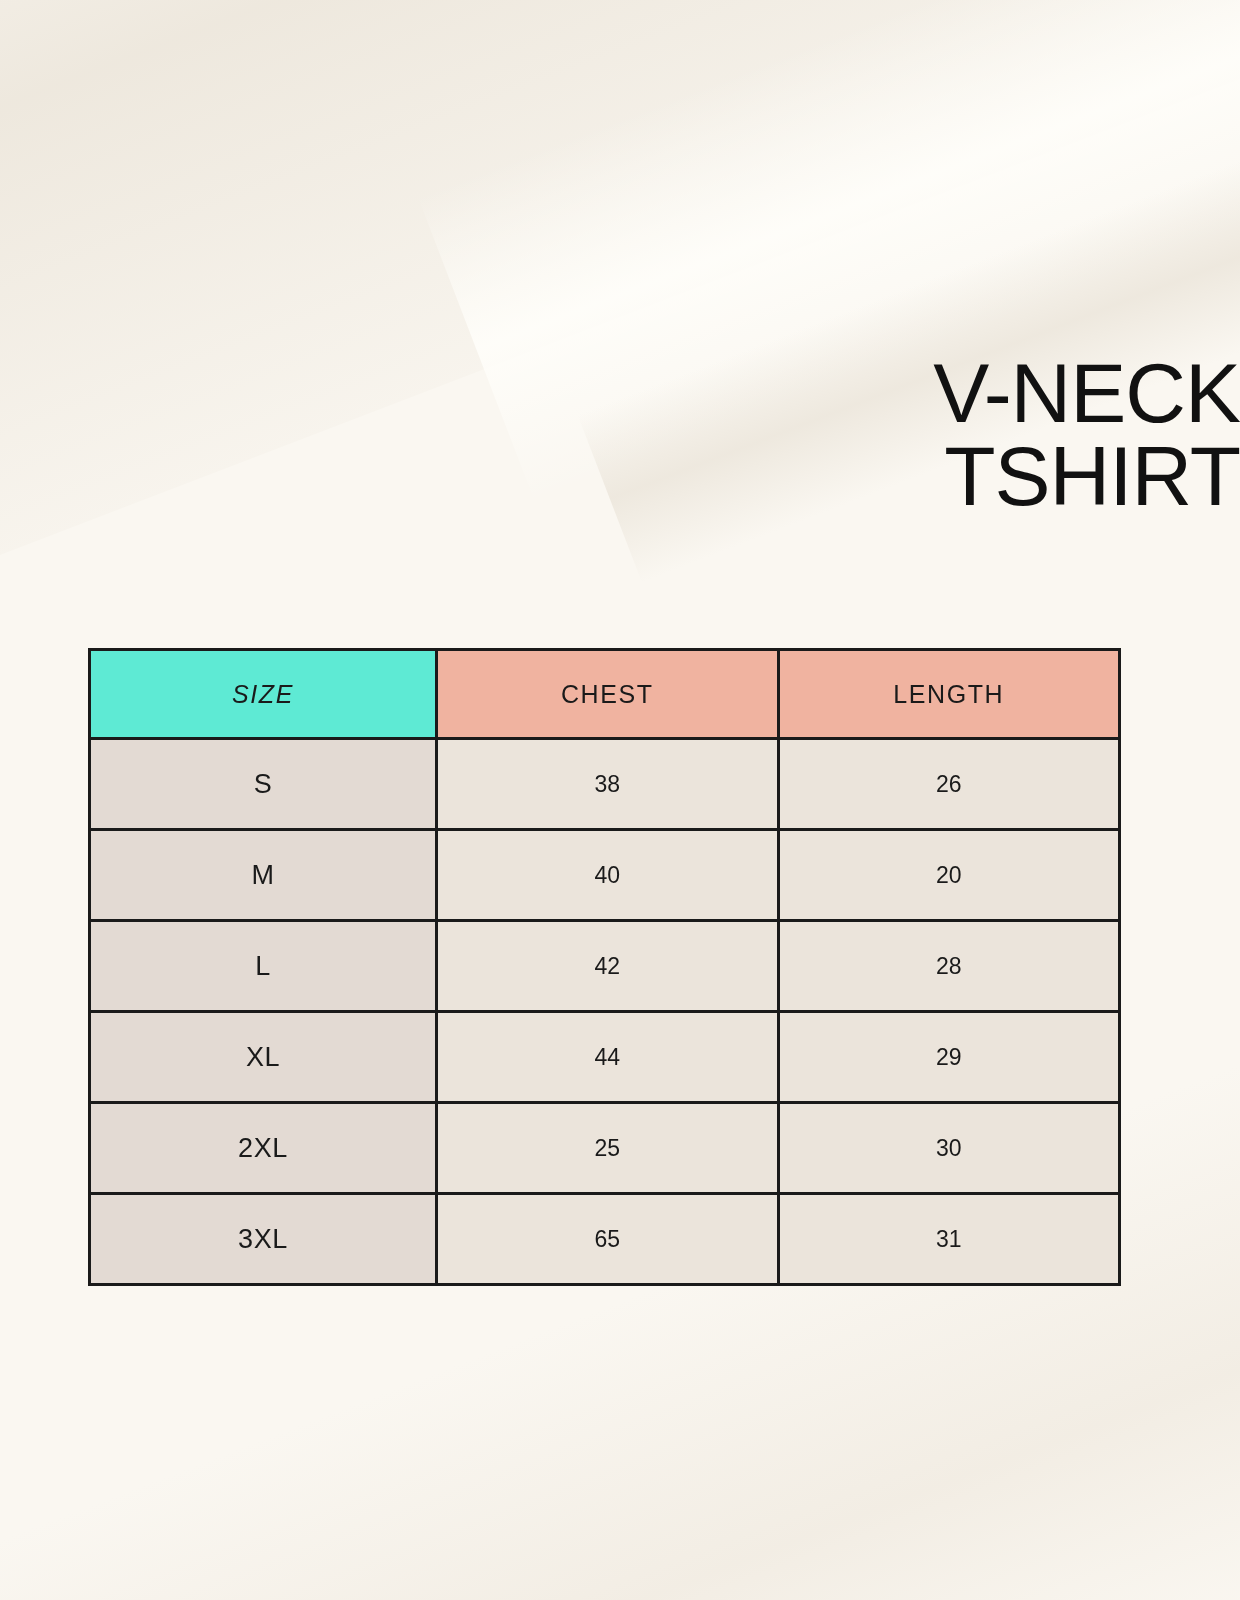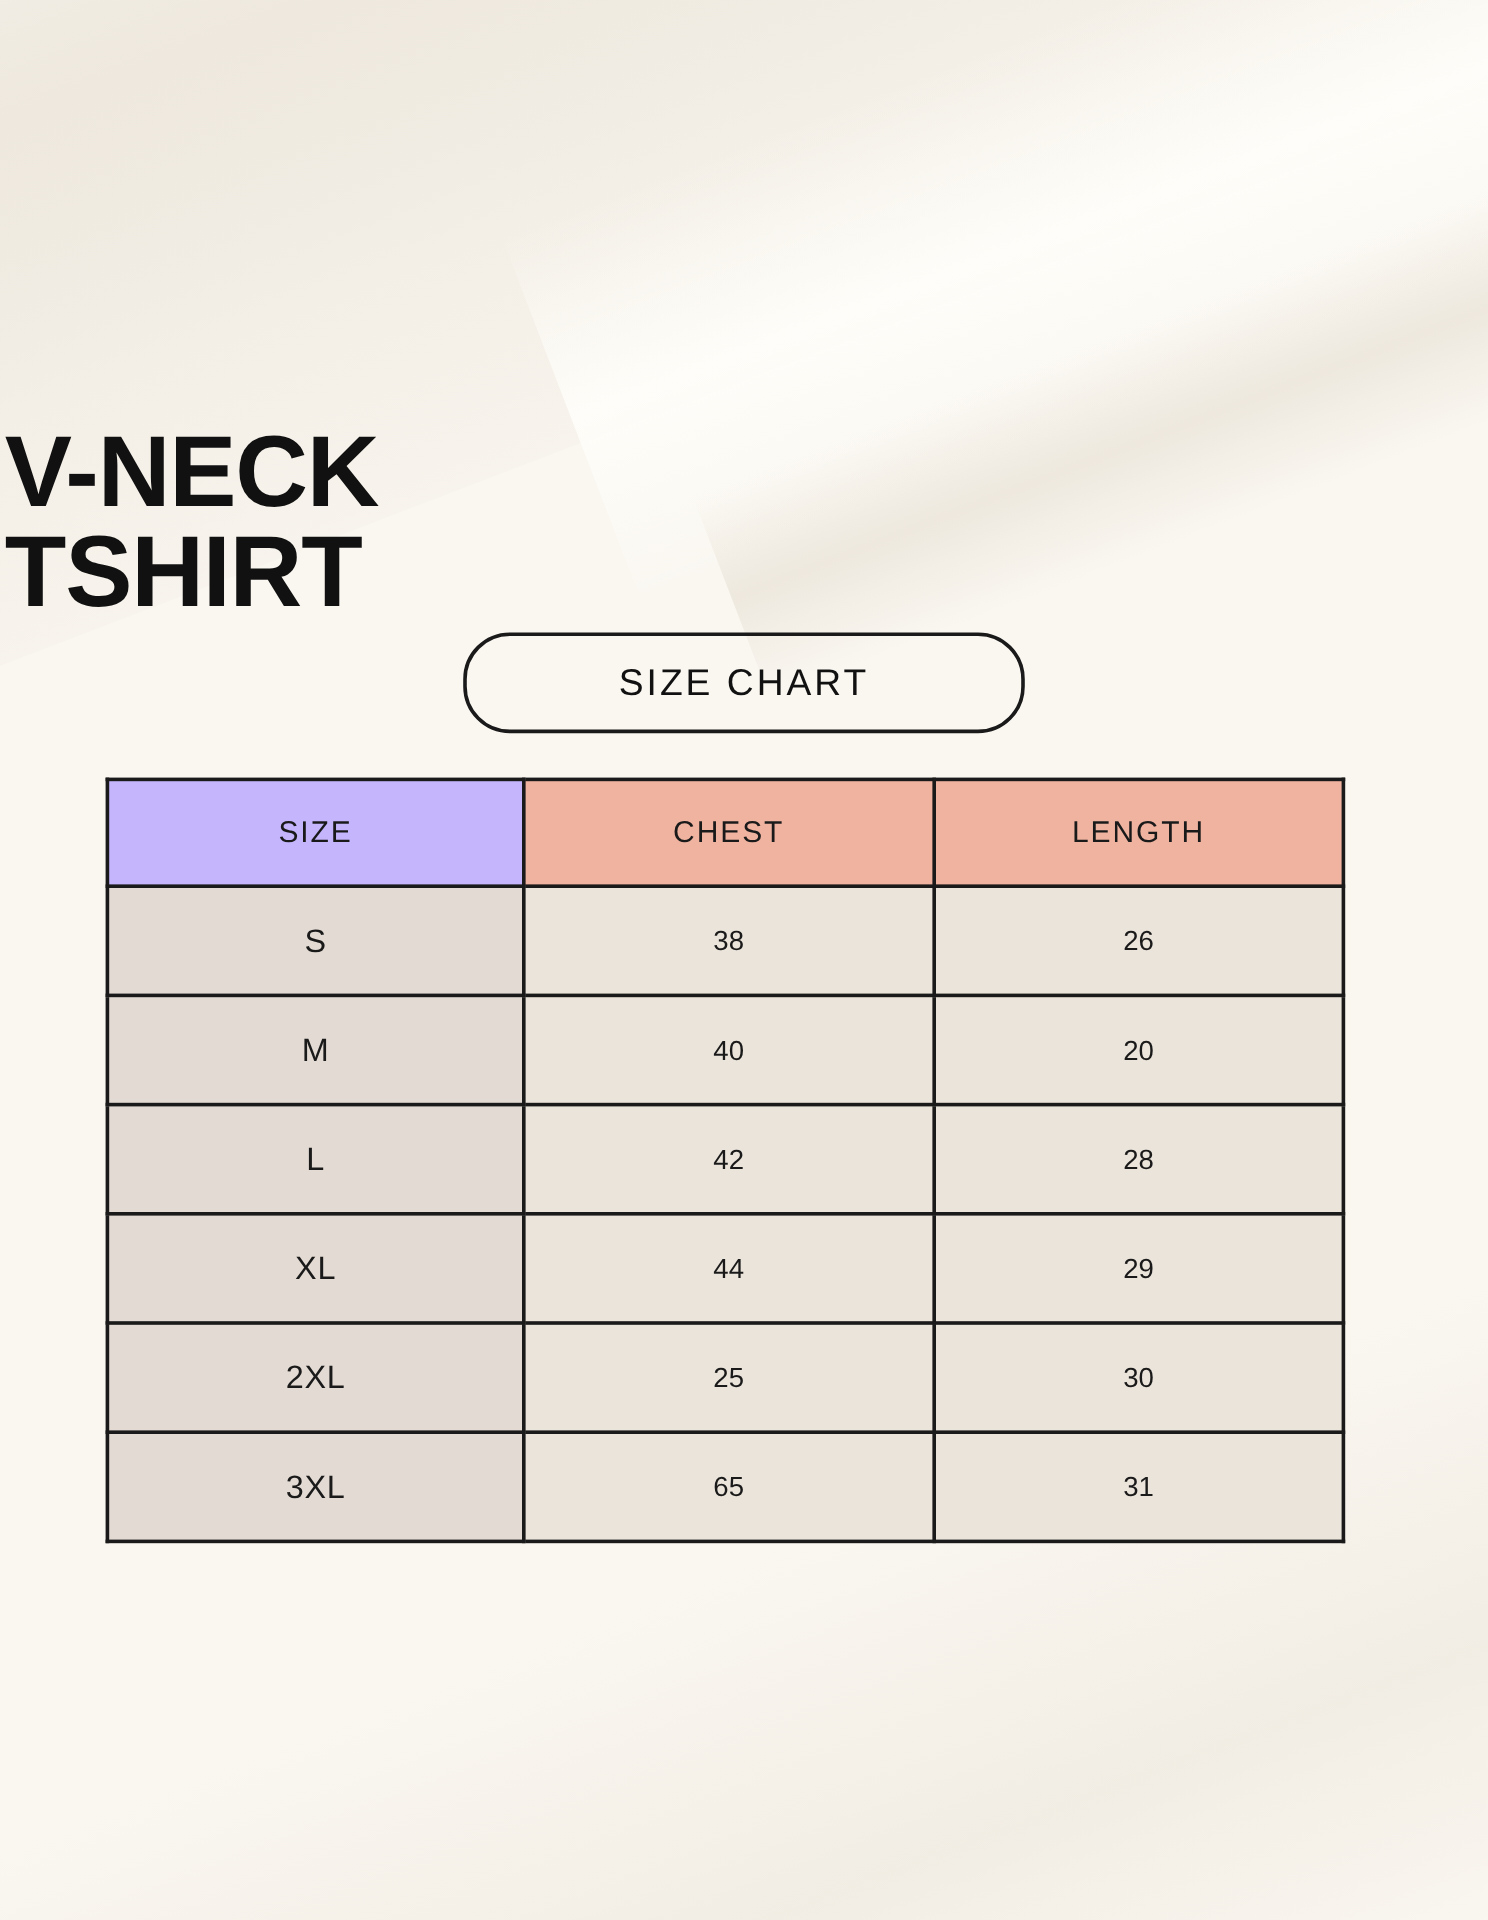--- a/index.html
+++ b/index.html
@@ -62,24 +62,24 @@
     z-index: 2;
     width: 1240px;
     height: 1600px;
   }
 
   .title {
     position: absolute;
     left: 4px;
     right: 0;
     top: 296px;
-    text-align: left;
+    text-align: right;
     font-size: 84px;
     line-height: 0.98;
-    font-weight: 700;
+    font-weight: 400;
     letter-spacing: -1px;
     color: #111111;
   }
   .title .line {
     display: block;
   }
 
   .pill {
     position: absolute;
     left: 50%;
@@ -125,21 +125,22 @@
   col.col-size { width: 347px; }
   col.col-val  { width: 341.5px; }
 
   thead th {
     height: 84px;
     font-size: 25px;
     font-weight: 700;
     letter-spacing: 1.6px;
   }
   th.head-size {
-    background: #c4b5fd;
+    background: #5eead4;
+    font-style: italic;
   }
   th.head-measure {
     background: #f0b3a0;
   }
 
   tbody td {
     height: 86px;
     font-size: 23px;
   }
   td.cell-size {
@@ -161,23 +162,20 @@
 <div class="bg-sheen-3"></div>
 <div class="bg-sheen-4"></div>
 
 <div class="page">
 
   <h1 class="title">
     <span class="line">V-NECK</span>
     <span class="line">TSHIRT</span>
   </h1>
 
-  <div class="pill">
-    <span class="pill-label">SIZE CHART</span>
-  </div>
 
   <div class="table-wrap">
     <table class="size-table">
       <colgroup>
         <col class="col-size">
         <col class="col-val">
         <col class="col-val">
       </colgroup>
       <thead>
         <tr>

